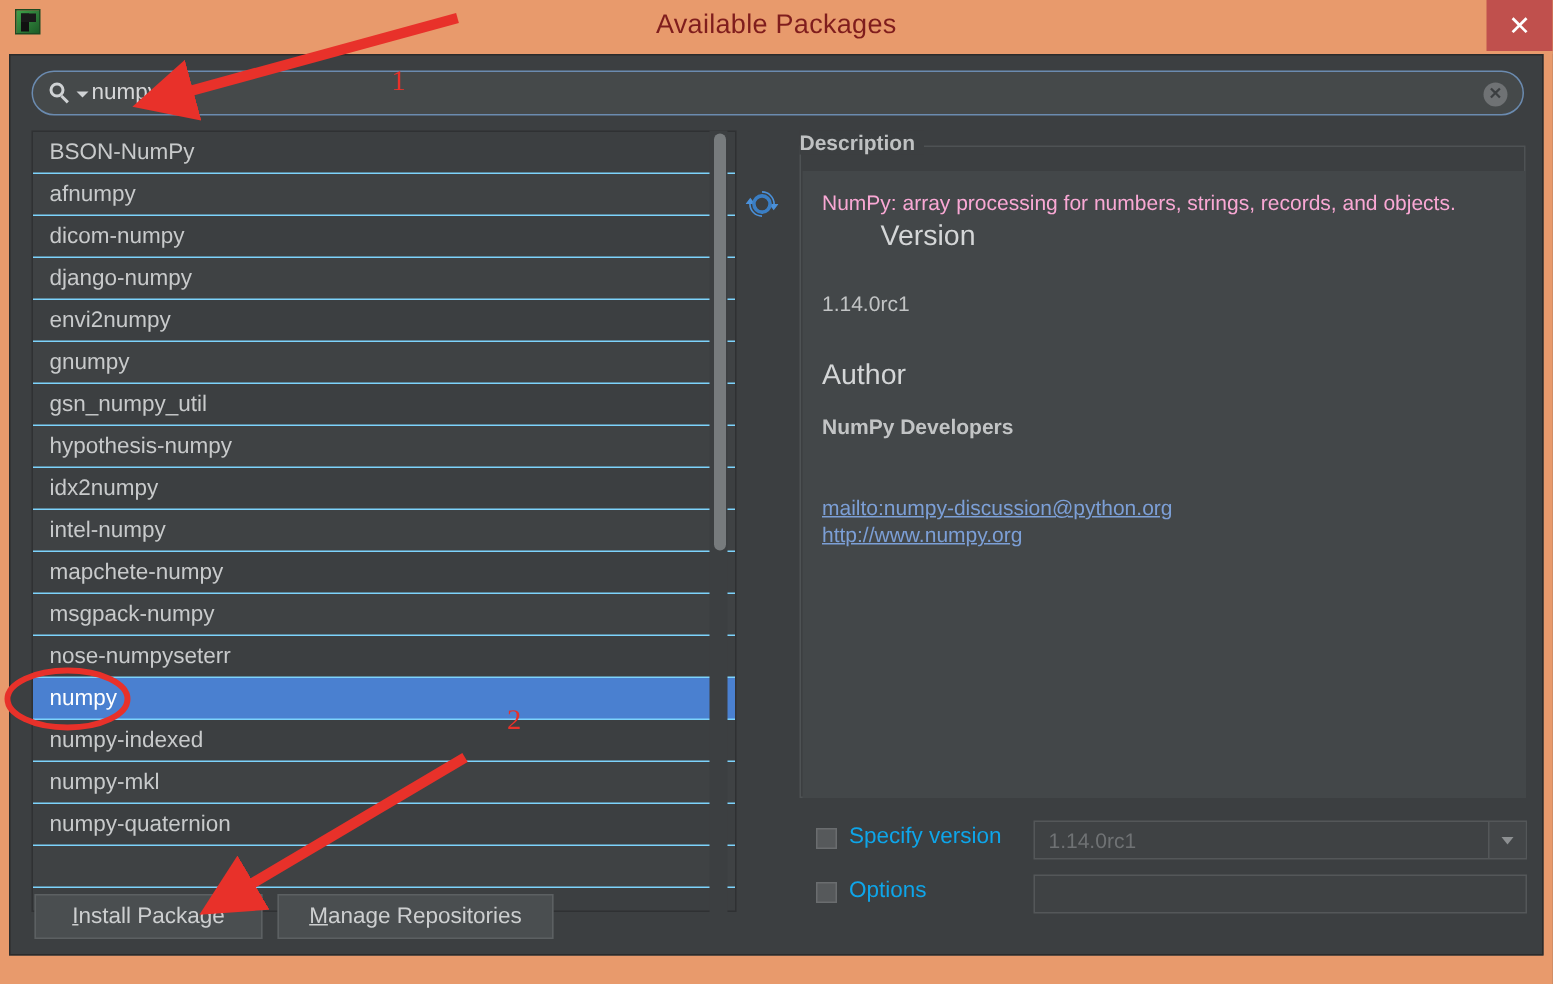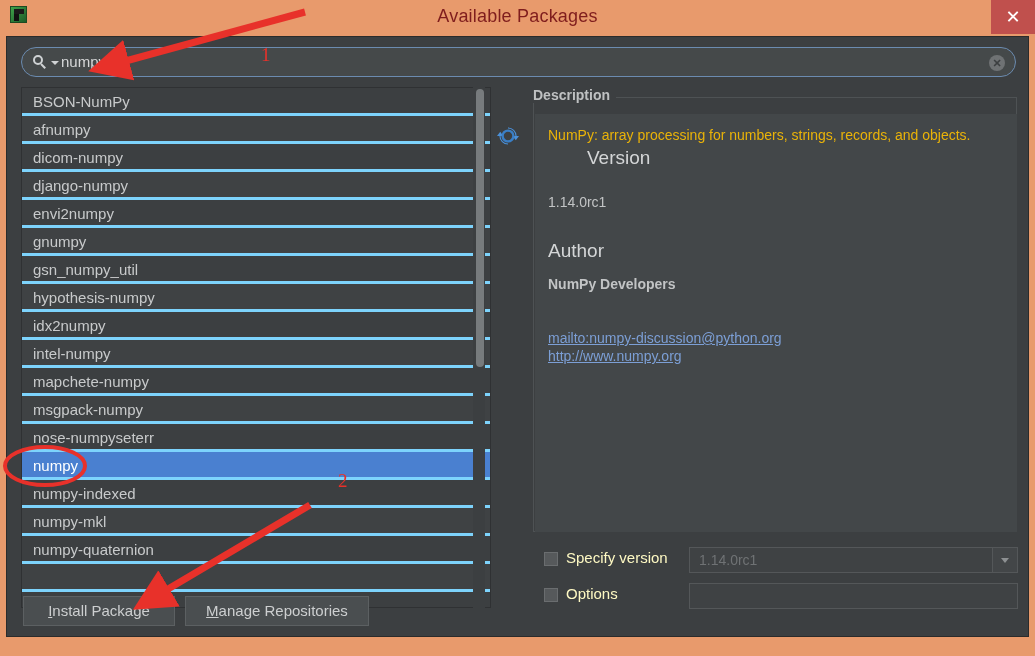--- a/index.html
+++ b/index.html
@@ -160,21 +160,21 @@
     box-sizing: border-box;
     overflow: hidden;
   }
   .pkg-row {
     position: relative;
     height: 28px;
     line-height: 28px;
     padding-left: 11px;
     font-size: 15px;
     color: #c8cacb;
-    border-bottom: 3px solid #7dd3fc;
+    border-bottom: 1px solid #7dd3fc;
     box-sizing: border-box;
     white-space: nowrap;
     cursor: default;
   }
   .pkg-row.alt { background: #3f4244; }
   .pkg-row.selected {
     background: #4a80d0;
     color: #ffffff;
   }
 
@@ -229,21 +229,21 @@
     left: 1px; top: 16px;
     width: 482px; height: 418px;
     background: #434749;
     overflow: hidden;
   }
   #desc-summary {
     position: absolute;
     left: 13px; top: 12px;
     width: 455px;
     font-size: 14px;
-    color: #eab308;
+    color: #f9a8d4;
     line-height: 18px;
   }
   .desc-h {
     position: absolute;
     left: 13px;
     font-size: 19px;
     color: #d4d6d7;
   }
   .desc-v {
     position: absolute;
@@ -283,21 +283,21 @@
     width: 14px; height: 14px;
     background: #56595b;
     border: 1px solid #6a6d6f;
     box-sizing: border-box;
     cursor: pointer;
   }
   .cb-label {
     position: absolute;
     left: 28px; top: 4px;
     font-size: 15px;
-    color: #fef9c3;
+    color: #0ea5e9;
   }
   #version-combo {
     position: absolute;
     left: 151px; top: 2px;
     width: 329px; height: 26px;
     background: #3f4244;
     border: 1px solid #545759;
     box-sizing: border-box;
   }
   #version-combo .val {

